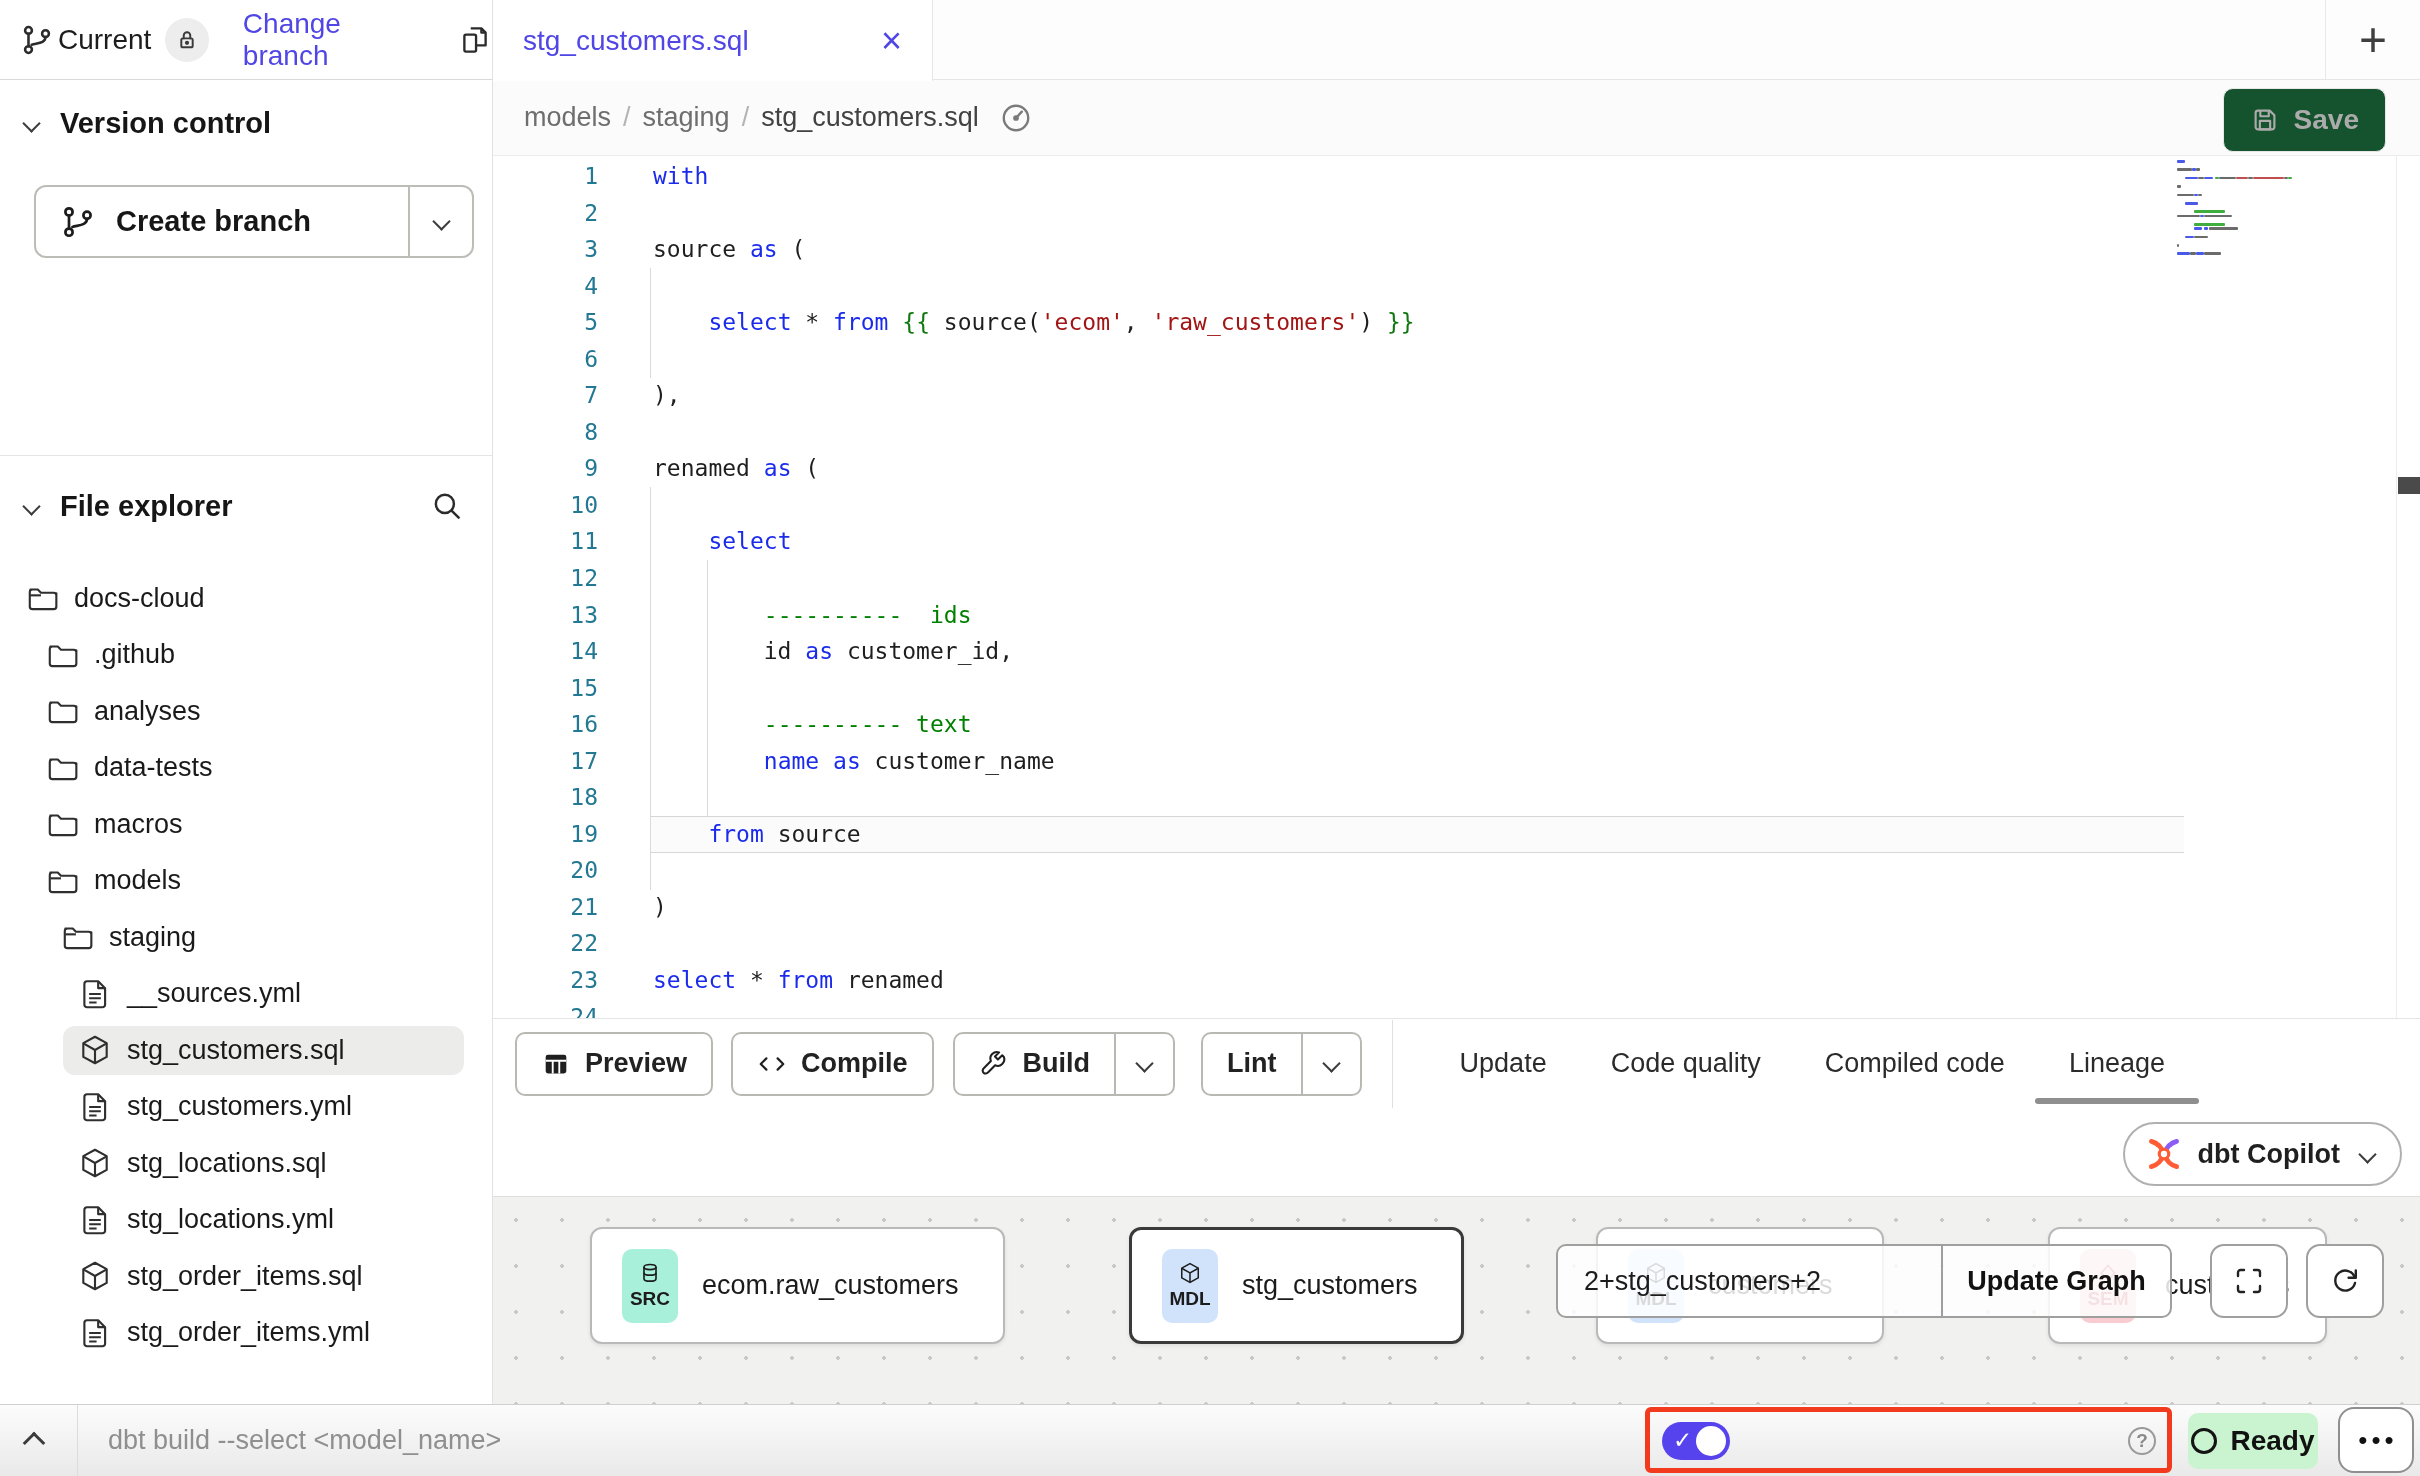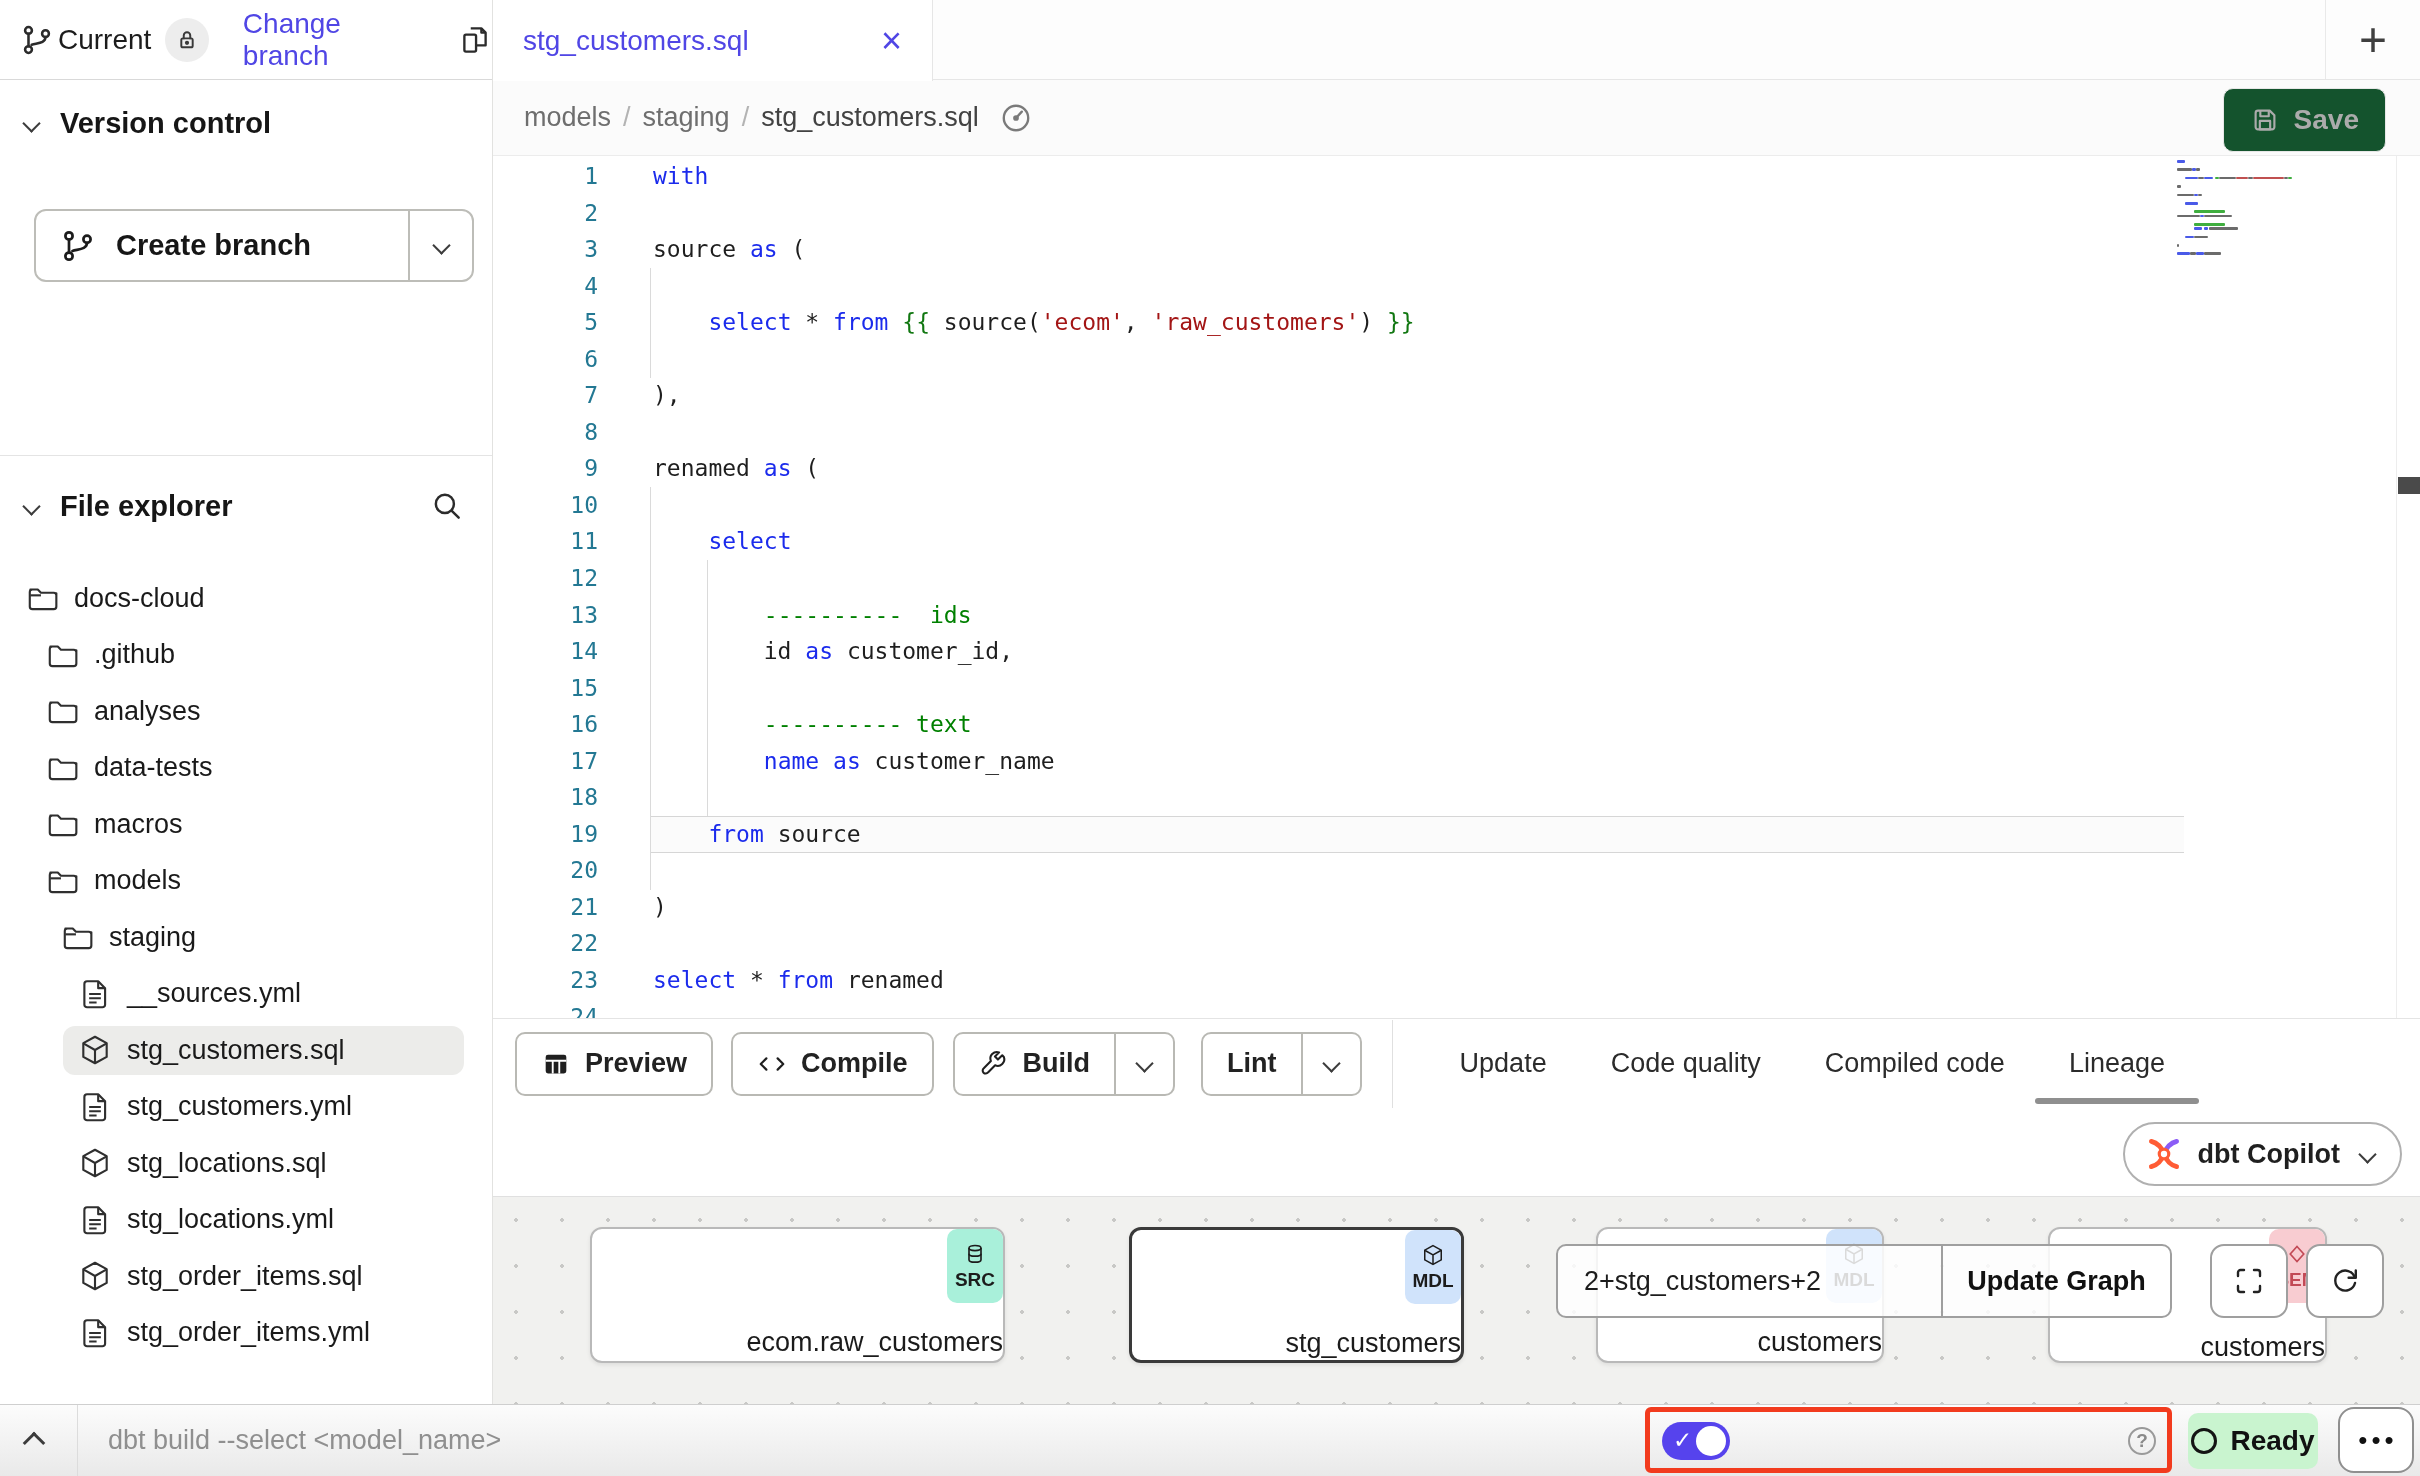--- a/index.html
+++ b/index.html
@@ -19,21 +19,21 @@
            border-right:1px solid #e2e2e0;box-sizing:border-box;}
   .topstrip{position:absolute;left:0;top:0;width:100%;height:80px;border-bottom:1px solid #d9d9d9;
             display:flex;align-items:center;box-sizing:border-box;background:#fff;}
   .cur-label{font-size:28px;color:#1c1c1c;margin-left:4px;}
   .lock-badge{width:44px;height:44px;border-radius:50%;background:#ededed;margin-left:14px;}
   .change-branch{color:#5046e5;font-size:28px;font-weight:500;margin-left:34px;cursor:pointer;}
   .copy-btn{margin-left:26px;}
   .vc-header{position:absolute;top:100px;left:25px;height:46px;display:flex;align-items:center;gap:22px;}
   .sec-title{font-size:29px;font-weight:700;color:#161616;}
   .create-branch{position:absolute;left:34px;top:185px;width:440px;height:73px;border:2px solid #bdbdb8;
-                 border-radius:12px;display:flex;box-sizing:border-box;background:#fff;margin-top:24px;}
+                 border-radius:12px;display:flex;box-sizing:border-box;background:#fff;}
   .cb-main{flex:1;display:flex;align-items:center;gap:20px;padding-left:24px;}
   .cb-label{font-size:29px;font-weight:700;color:#161616;}
   .cb-chev{width:62px;border-left:2px solid #bdbdb8;}
   .sb-divider{position:absolute;top:455px;left:0;width:100%;height:1px;background:#e4e4e4;}
   .fe-header{position:absolute;top:482px;left:25px;right:28px;height:48px;display:flex;align-items:center;gap:22px;}
   .fe-search{margin-left:auto;}
   .tree{position:absolute;top:570px;left:0;right:3px;}
   .tree-row{height:56.5px;display:flex;align-items:center;font-size:27px;color:#1a1a1a;position:relative;}
   .tree-row .pill{position:absolute;left:63px;right:25px;top:4px;bottom:4px;background:#ececea;border-radius:12px;z-index:0;}
   .tree-row .ti{width:34px;height:34px;margin-right:15px;flex:none;position:relative;z-index:1;}
@@ -97,23 +97,23 @@
                border-radius:32px;background:#fff;display:flex;align-items:center;gap:15px;
                padding:0 26px 0 20px;font-size:27px;font-weight:600;color:#1f1f1f;
                box-sizing:border-box;z-index:3;cursor:pointer;}
 
   
   .lineage{position:absolute;top:1196px;left:0;right:0;height:208px;border-top:1px solid #e0e0e0;
            box-sizing:border-box;background-color:#f1f1ef;overflow:hidden;
            background-image:radial-gradient(#c8c8c6 1.6px,transparent 1.9px);background-size:46px 46px;}
   .edges{position:absolute;inset:0;z-index:1;pointer-events:none;}
   .gedges{position:absolute;inset:0;z-index:5;pointer-events:none;}
-  .lnode{position:absolute;top:30px;height:136px;background:#fff;border:2px solid #b9b9b9;border-radius:12px;
-         box-shadow:0 2px 4px rgba(0,0,0,.08);display:flex;align-items:flex-end;gap:24px;
-         padding-left:30px;box-sizing:border-box;z-index:2;flex-direction:column;}
+  .lnode{position:absolute;top:30px;height:117px;background:#fff;border:2px solid #b9b9b9;border-radius:12px;
+         box-shadow:0 2px 4px rgba(0,0,0,.08);display:flex;align-items:center;gap:24px;
+         padding-left:30px;box-sizing:border-box;z-index:2;}
   .lnode.selected{border:3px solid #3a3a3a;}
   .lbadge{width:56px;height:74px;border-radius:10px;display:flex;flex-direction:column;align-items:center;
           justify-content:center;gap:3px;font-size:19px;font-weight:600;color:#1c1c1c;flex:none;}
   .lbadge.src{background:#a9f0da;}
   .lbadge.mdl{background:#d0e3fb;}
   .lbadge.sem{background:#f8ccd1;color:#c24955;}
   .lnode-label{font-size:27px;color:#1b1b1b;white-space:nowrap;}
   .graph-toolbar{position:absolute;left:1063px;top:47px;width:616px;height:74px;z-index:4;
                  background:rgba(255,255,255,.84);border:2px solid #9f9f9f;border-radius:10px;
                  display:flex;box-sizing:border-box;}

